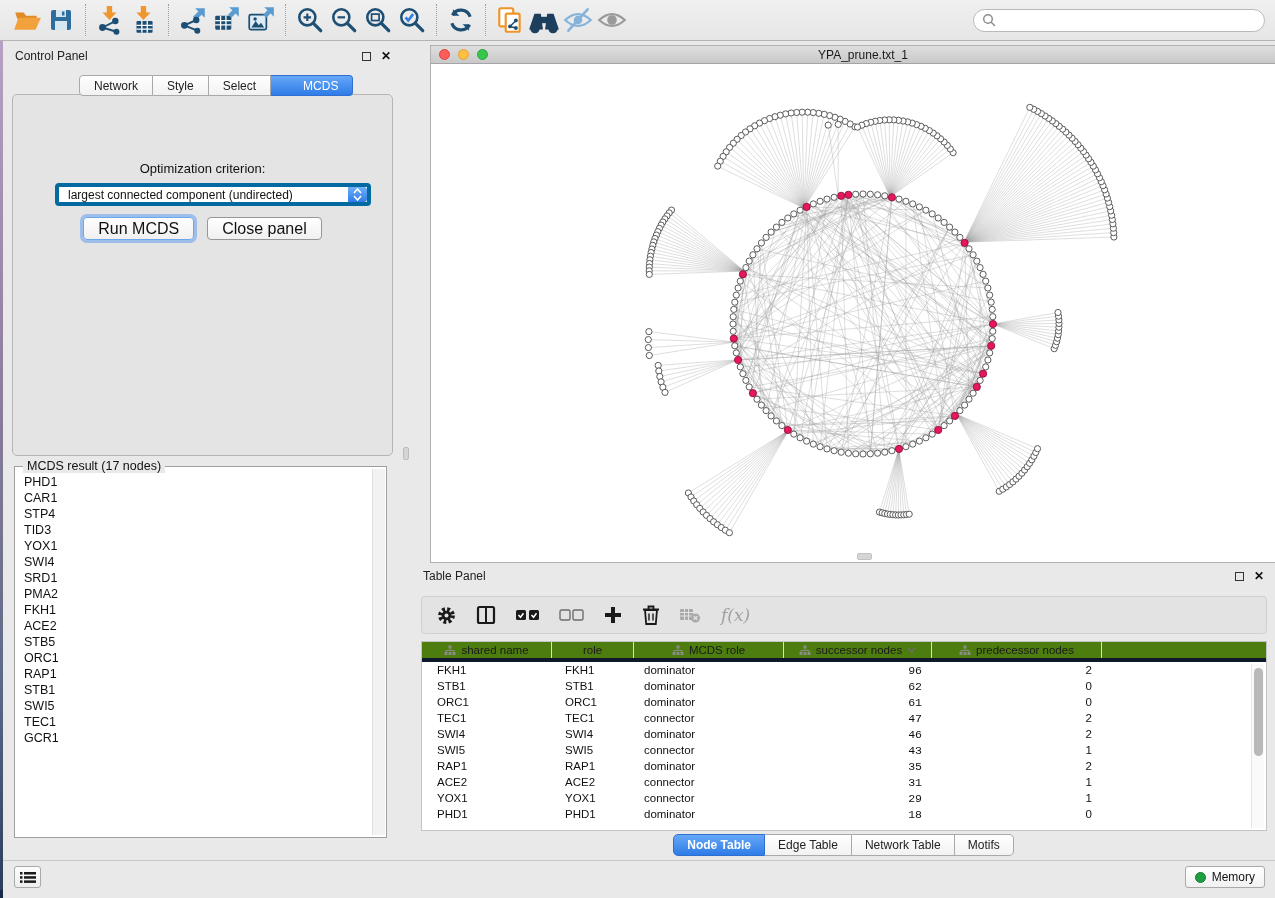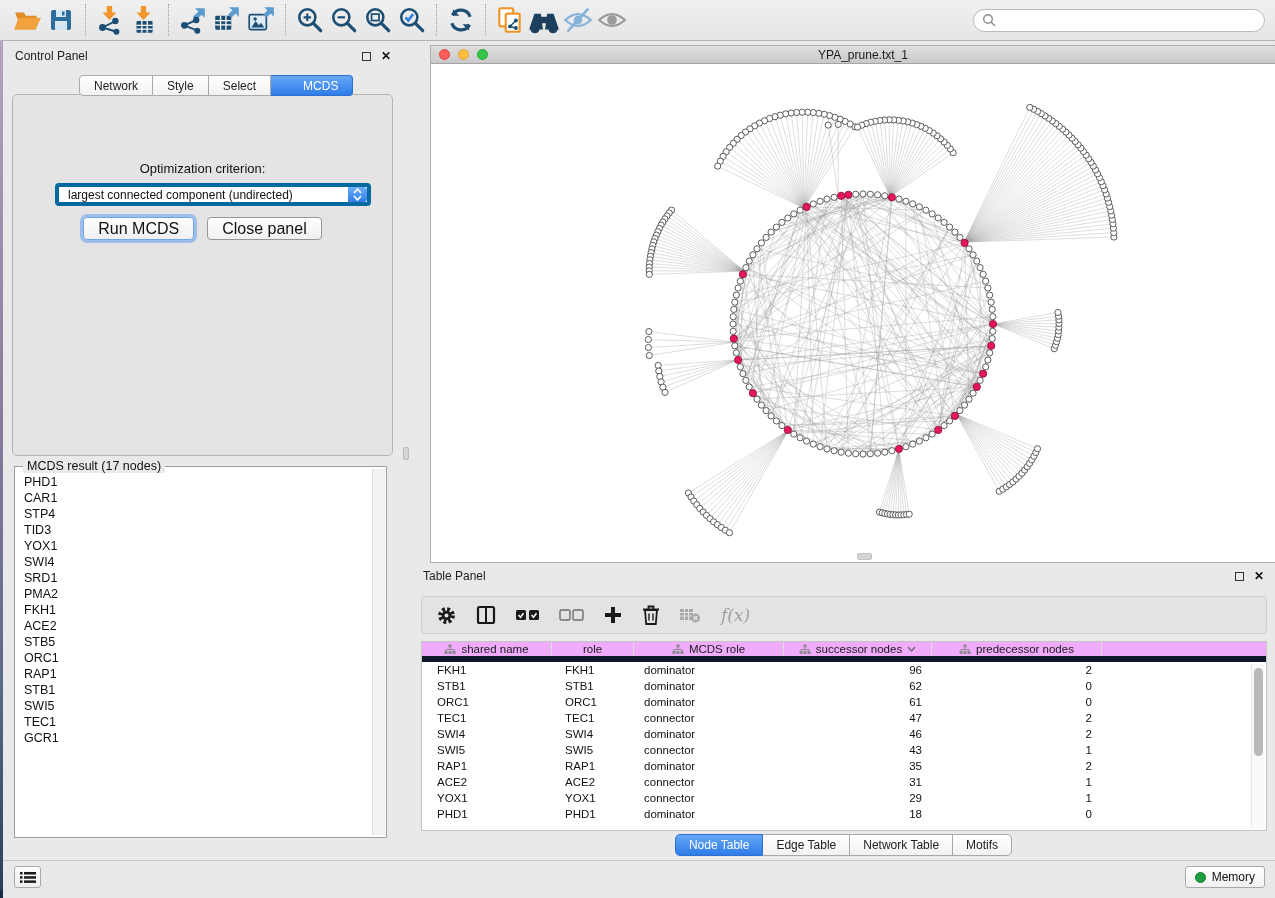--- a/index.html
+++ b/index.html
@@ -87,40 +87,40 @@
   
   .table-panel { position:absolute; left:406px; top:522px; width:869px; height:297px; background:#e9e9e9; }
   .tp-titlebar { position:absolute; left:0; top:0; width:100%; height:26px; display:flex; align-items:center;
     font-size:12px; color:#222; padding:0 14px; }
   .tp-toolbar { position:absolute; left:12px; top:33px; width:846px; height:38px; background:#e3e3e3;
     border:1px solid #d0d0d0; border-radius:4px; display:flex; align-items:center; gap:18px; padding-left:14px; }
   .tp-toolbar .icn { display:flex; align-items:center; justify-content:center; }
 
   .node-table { position:absolute; left:12px; top:78px; width:846px; height:190px; background:#fff;
     border:1px solid #c4c4c4; }
-  .thead { position:absolute; left:0; top:0; width:100%; height:20px; background:#f0abfc;
-    border-bottom:6px solid #0f172a; display:flex; }
+  .thead { position:absolute; left:0; top:0; width:100%; height:20px; background:#4d7c0f;
+    border-bottom:4px solid #0f172a; display:flex; }
   .th { height:100%; display:flex; align-items:center; justify-content:center; gap:5px;
     font-size:11.5px; color:#1a1a1a; border-right:1px solid #dcdcdc; }
   .th.c0{width:130px;} .th.c1{width:82px;} .th.c2{width:150px;} .th.c3{width:148px;} .th.c4{width:170px;}
   .th.cfill{flex:1; border-right:none;}
   .tbody { position:absolute; left:0; top:20px; width:100%; bottom:0; overflow:hidden; }
   .trow { display:flex; height:16px; align-items:center; }
   .tcell { font-size:11.5px; color:#111; height:100%; display:flex; align-items:center; }
   .tcell.c0{width:130px; padding-left:15px;} .tcell.c1{width:82px; padding-left:13px;}
   .tcell.c2{width:150px; padding-left:10px;}
-  .tcell.c3{width:148px; justify-content:flex-end; padding-right:10px;}
+  .tcell.c3{width:148px; justify-content:flex-end; padding-right:10px;font-family:Liberation Mono, monospace;}
   .tcell.c4{width:170px; justify-content:flex-end; padding-right:10px;}
   .table-vscroll { position:absolute; top:22px; right:2px; width:13px; height:164px; background:#fafafa; border-left:1px solid #e6e6e6; }
   .table-vscroll .thumb { position:absolute; left:2px; top:4px; width:9px; height:88px; background:#b9b9b9; border-radius:5px; }
 
   .ttab-row { position:absolute; left:0; top:271px; width:100%; display:flex; justify-content:center; }
   .ttab { height:22px; padding:0 13px; display:flex; align-items:center; font-size:12px; color:#222;
     background:linear-gradient(#ffffff,#f2f2f2); border:1px solid #a9a9a9; border-left:none; }
-  .ttab:first-child { border-left:1px solid #a9a9a9; border-radius:5px 0 0 5px; }
+  .ttab:first-child { border-left:1px solid #a9a9a9; border-radius:5px 0 0 5px;font-weight:bold; }
   .ttab:last-child { border-radius:0 5px 5px 0; }
   .ttab.active { background:linear-gradient(#66a8f7,#2e7ce8); color:#fff; border-color:#2e6fd0; }
 
   
   .status-bar { position:absolute; left:0; top:819px; width:1272px; height:40px; background:#e9e9e9; border-top:1px solid #c9c9c9; }
   .list-btn { position:absolute; left:11px; top:5px; width:27px; height:22px; background:linear-gradient(#fdfdfd,#eeeeee);
     border:1px solid #a9a9a9; border-radius:3px; display:flex; align-items:center; justify-content:center; }
   .memory-btn { position:absolute; right:10px; top:5px; height:22px; padding:0 9px; background:linear-gradient(#ffffff,#f1f1f1);
     border:1px solid #a9a9a9; border-radius:3px; display:flex; align-items:center; gap:6px; font-size:12px; color:#111; }
   .mem-dot { width:11px; height:11px; border-radius:50%; background:#1d9e3f; border:1px solid #157a2f; }

